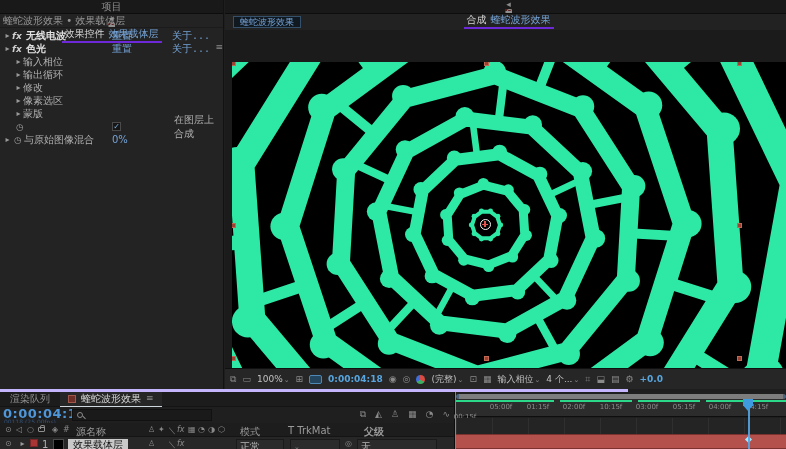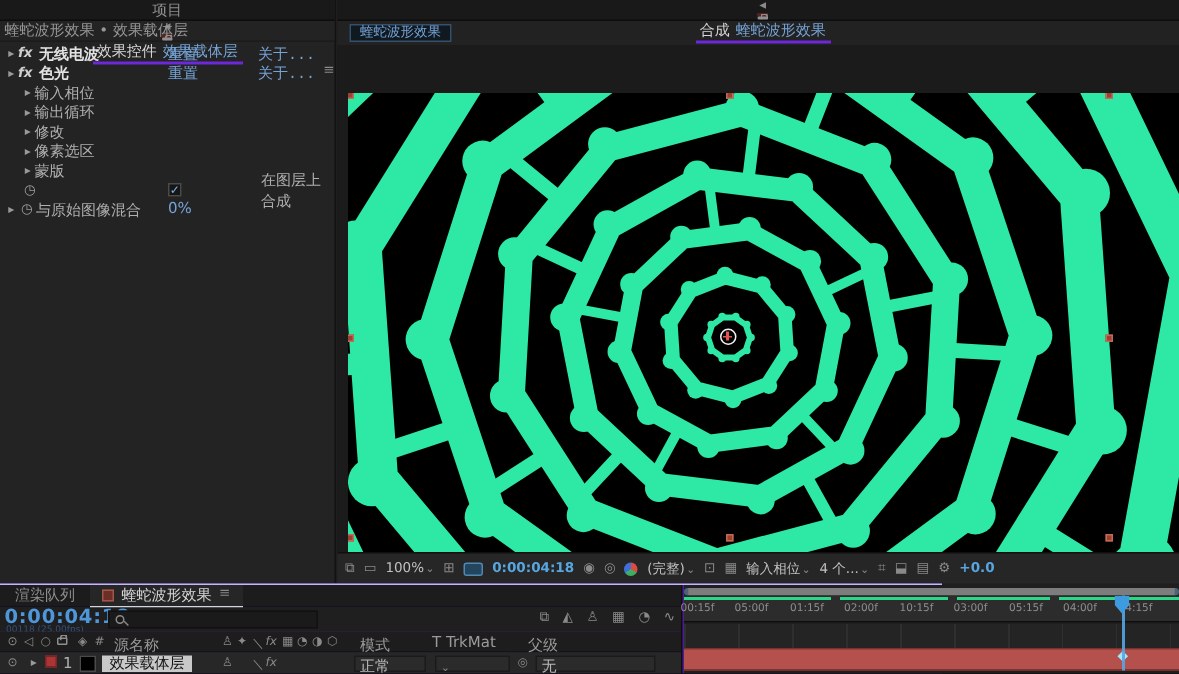--- a/index.html
+++ b/index.html
@@ -55,21 +55,21 @@
   
   .vtoolbar{position:absolute;left:225px;top:368px;width:561px;height:21px;background:#262626;border-top:1px solid #101010;
             display:flex;align-items:center;gap:6px;padding:0 5px;color:#9a9a9a;font-size:9px;white-space:nowrap;}
   .vt-chev{color:#8a8a8a;font-size:7px;margin-left:1px;}
   .vt-text{color:#c0c0c0;}
   .mask-pill{width:13px;height:9px;background:#24455e;border:1px solid #4e88b4;border-radius:2px;}
   .channels-icon{width:9px;height:9px;border-radius:50%;background:conic-gradient(#d84c44 0 33%,#3fae62 33% 66%,#3f6fd8 66% 100%);}
   .vt-time{color:#58a6e0;font-weight:bold;}
 
   
-  .tl{position:absolute;left:0;top:389px;width:628px;height:60px;background:#4c1d95;border-top:1px solid #c4b5fd;}
+  .tl{position:absolute;left:0;top:389px;width:628px;height:60px;background:#14b8a6;border-top:3px solid #c4b5fd;}
   .tl-left{position:absolute;left:0;top:0;width:455px;height:60px;border-right:1px solid #0d0d0d;}
   .tl-r1{height:15px;display:flex;align-items:center;background:#1c1c1c;border-bottom:1px solid #141414;}
   .rq-tab{color:#8f8f8f;padding:0 10px;}
   .comp-tab{display:flex;align-items:center;gap:5px;height:15px;padding:0 8px;background:#262626;border-bottom:1px solid #cfd6dd;color:#d6d6d6;}
   .ctab-icon{width:8px;height:8px;background:#6e2e28;border:1px solid #a0574a;}
   .tl-r2{position:relative;height:16px;background:#1f1f1f;}
   .tcode{position:absolute;left:3px;top:0px;font-size:13px;font-weight:bold;color:#4e97da;letter-spacing:.5px;line-height:13px;}
   .finfo{position:absolute;left:4px;top:12px;font-size:6px;color:#32527a;line-height:6px;}
   .searchbox{position:absolute;left:72px;top:2px;width:140px;height:12px;background:#1a1a1a;border:1px solid #111;display:flex;align-items:center;padding-left:4px;}
   .mag{width:6px;height:6px;border:1.3px solid #8a8a8a;border-radius:50%;position:relative;}
@@ -380,21 +380,21 @@
         <span class="hicon" style="left:148px;">♙</span>
         <span class="hicon" style="left:158px;">✦</span>
         <span class="hicon" style="left:168px;">＼</span>
         <span class="hicon" style="left:177px;font-style:italic;">fx</span>
         <span class="hicon" style="left:188px;">▦</span>
         <span class="hicon" style="left:198px;">◔</span>
         <span class="hicon" style="left:208px;">◑</span>
         <span class="hicon" style="left:218px;">⬡</span>
         <span style="left:240px;">模式</span>
         <span style="left:288px;">T TrkMat</span>
-        <span style="left:352px;">父级</span>
+        <span style="left:364px;font-weight:bold;">父级</span>
       </div>
       <div class="tl-r4">
         <span class="hicon" style="left:5px;">⊙</span>
         <span class="tw" style="position:absolute;left:18px;top:2px;">▸</span>
         <span class="swatch" style="left:30px;"></span>
         <span style="left:42px;">1</span>
         <span class="thumb" style="left:53px;"></span>
         <span class="namechip" style="left:68px;">效果载体层</span>
         <span class="hicon" style="left:148px;">♙</span>
         <span class="hicon" style="left:168px;">＼</span>
@@ -410,21 +410,21 @@
         <span class="ddbox" style="left:357px;width:80px;">
           <span>无</span>
           <span class="vt-chev">⌄</span>
         </span>
       </div>
     </div>
 
     <div class="tl-right">
       <div class="tnav"></div>
       <div class="ruler">
-        <span class="rl" style="left:9px;">00:15f</span>
+        <span class="rl" style="left:9px;margin-top:10px;">00:15f</span>
         <span class="rl" style="left:45px;">05:00f</span>
         <span class="rl" style="left:82px;">01:15f</span>
         <span class="rl" style="left:118px;">02:00f</span>
         <span class="rl" style="left:155px;">10:15f</span>
         <span class="rl" style="left:191px;">03:00f</span>
         <span class="rl" style="left:228px;">05:15f</span>
         <span class="rl" style="left:264px;">04:00f</span>
         <span class="rl" style="left:301px;">04:15f</span>
       </div>
       <div class="cacheseg" style="left:0;width:98px;"></div>

